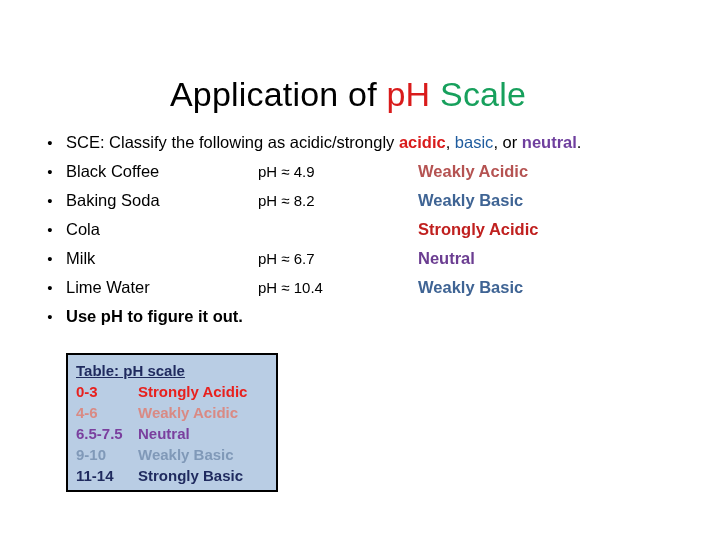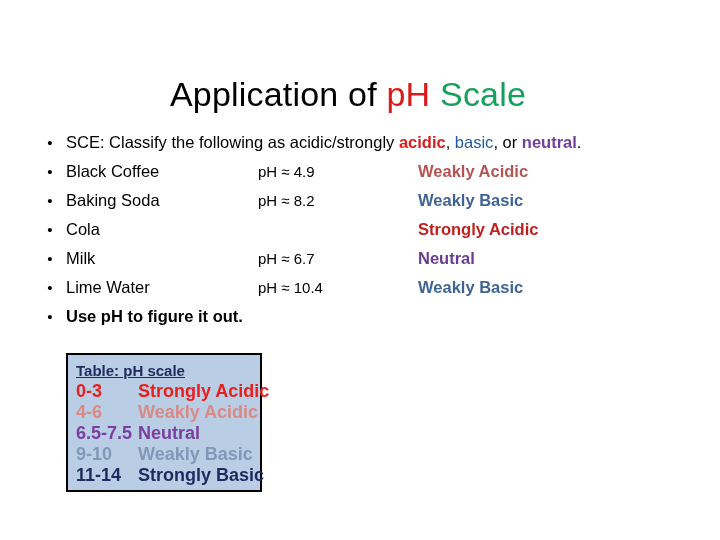--- a/index.html
+++ b/index.html
@@ -89,41 +89,41 @@
   .ans-weak-acid   { color: #b55352; }
   .ans-weak-base   { color: #3f6494; }
   .ans-strong-acid { color: #c0201f; }
   .ans-neutral     { color: #6b3d91; }
 
   
   .ph-table {
     position: absolute;
     left: 66px;
     top: 353px;
-    width: 196px;
+    width: 212px;
     height: 139px;
     background: #b9cde4;
     border: 2px solid #000000;
     box-sizing: border-box;
     padding: 6px 0 0 8px;
     font-family: "Liberation Sans", sans-serif;
   }
   .ph-table-title {
     font-size: 15px;
     font-weight: bold;
     color: #1f2a5e;
     text-decoration: underline;
     line-height: 20px;
     white-space: nowrap;
   }
   .ph-row {
     position: relative;
     height: 21px;
     line-height: 21px;
-    font-size: 18px;
+    font-size: 15px;
     font-weight: bold;
     white-space: nowrap;
     text-decoration: underline;
   }
   .ph-range {
     position: absolute;
     left: 0;
     top: 0;
     line-height: 21px;
   }

